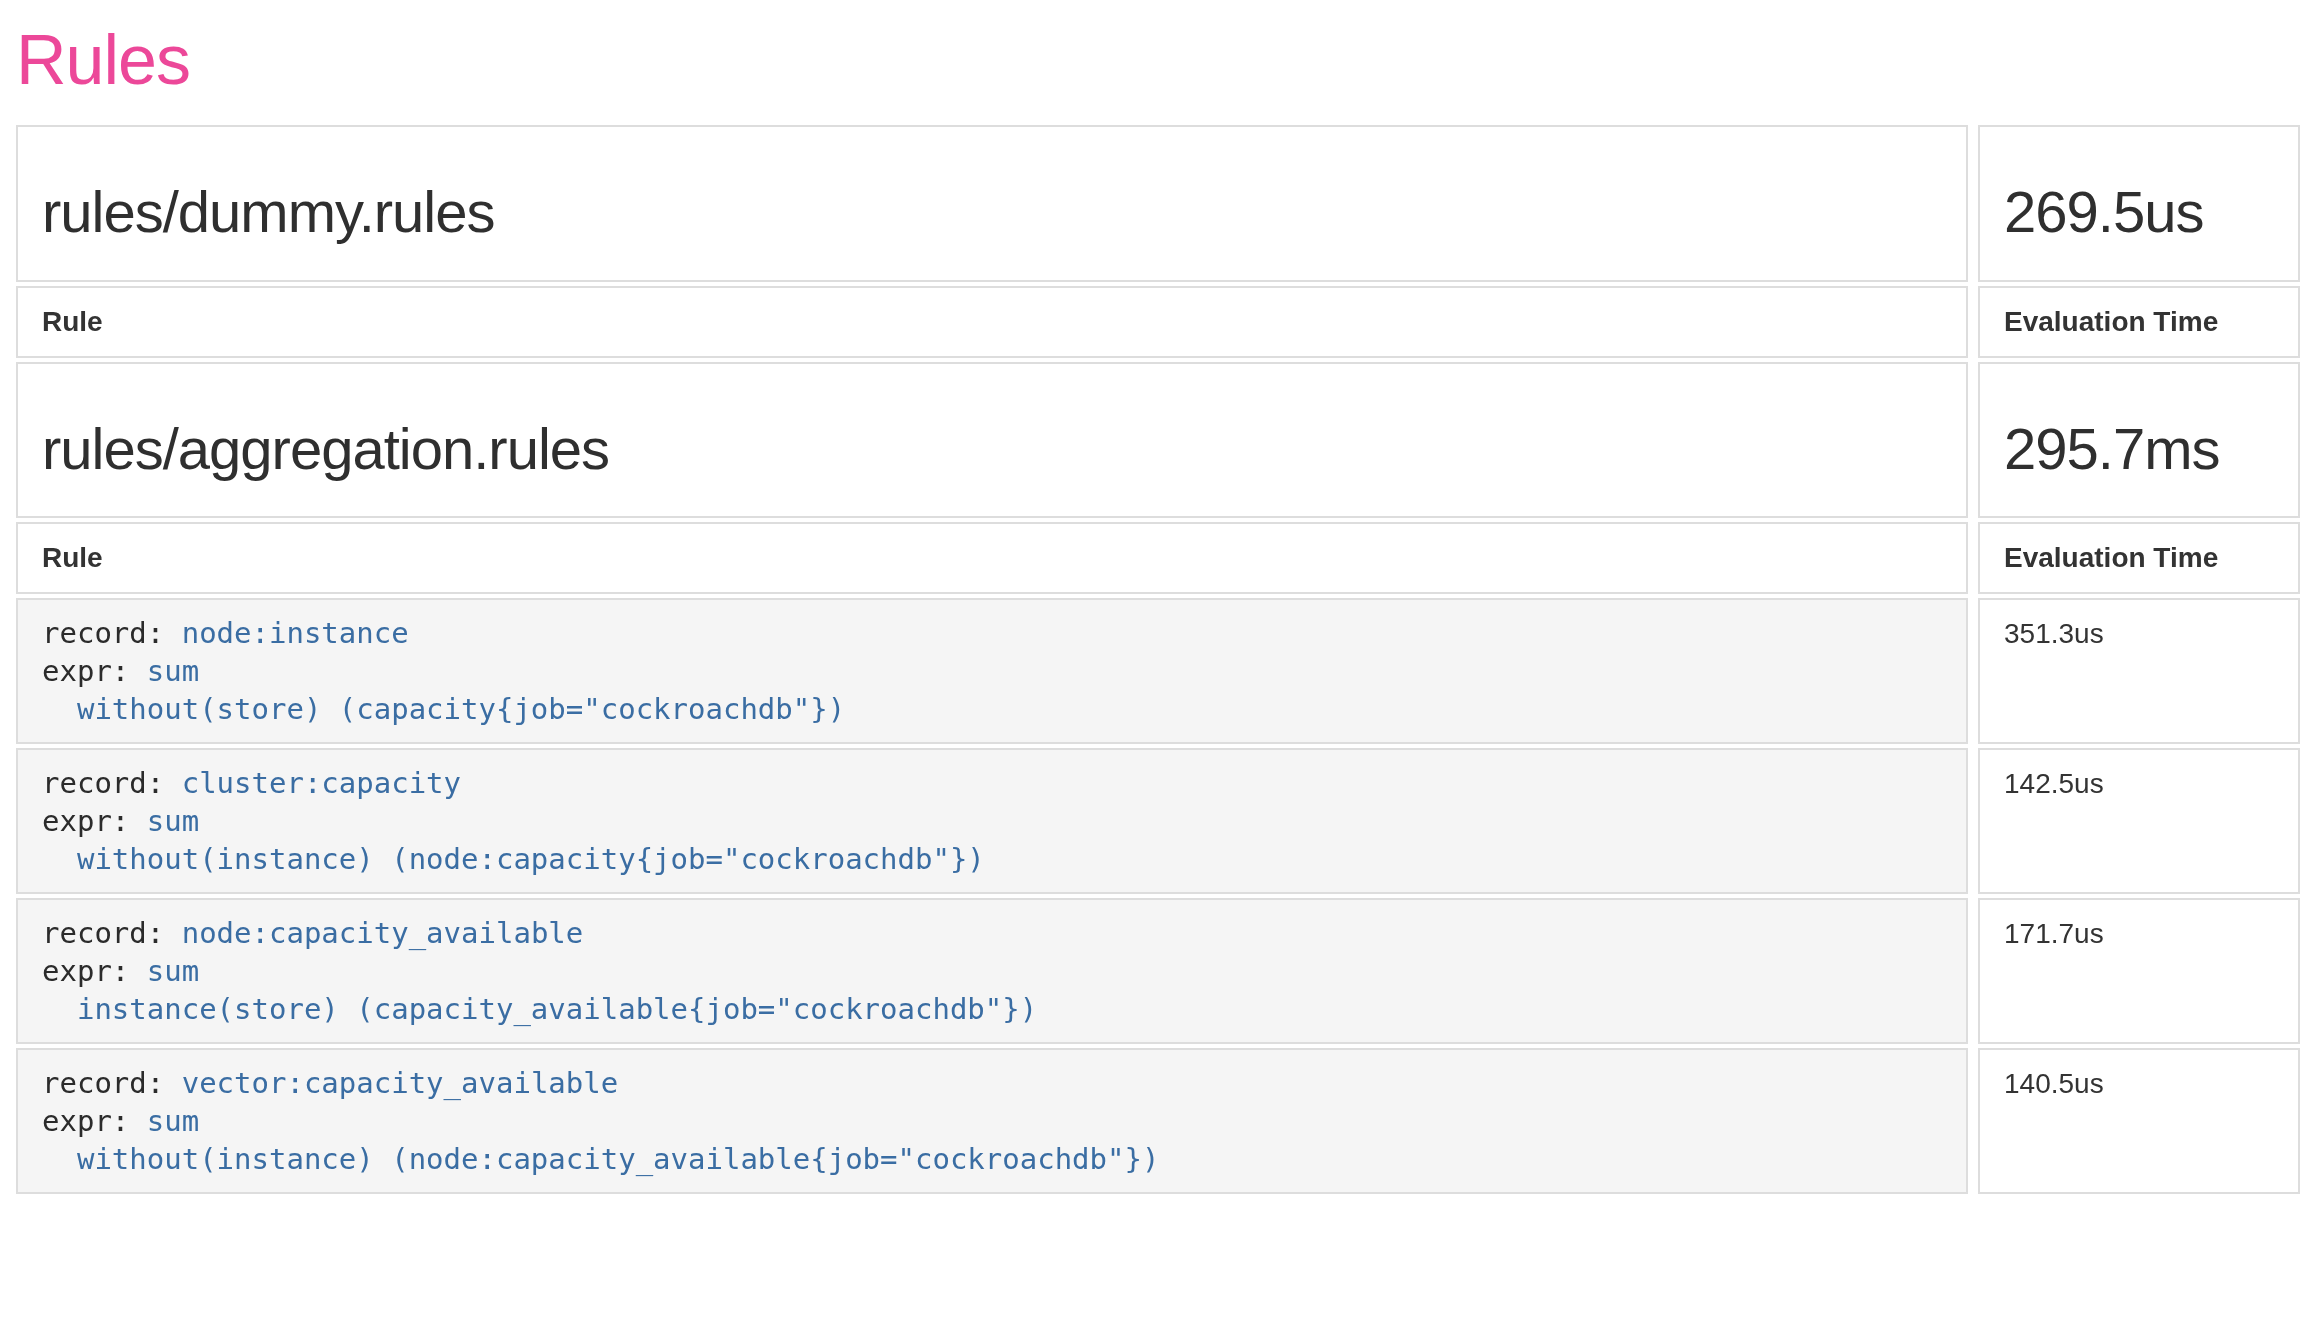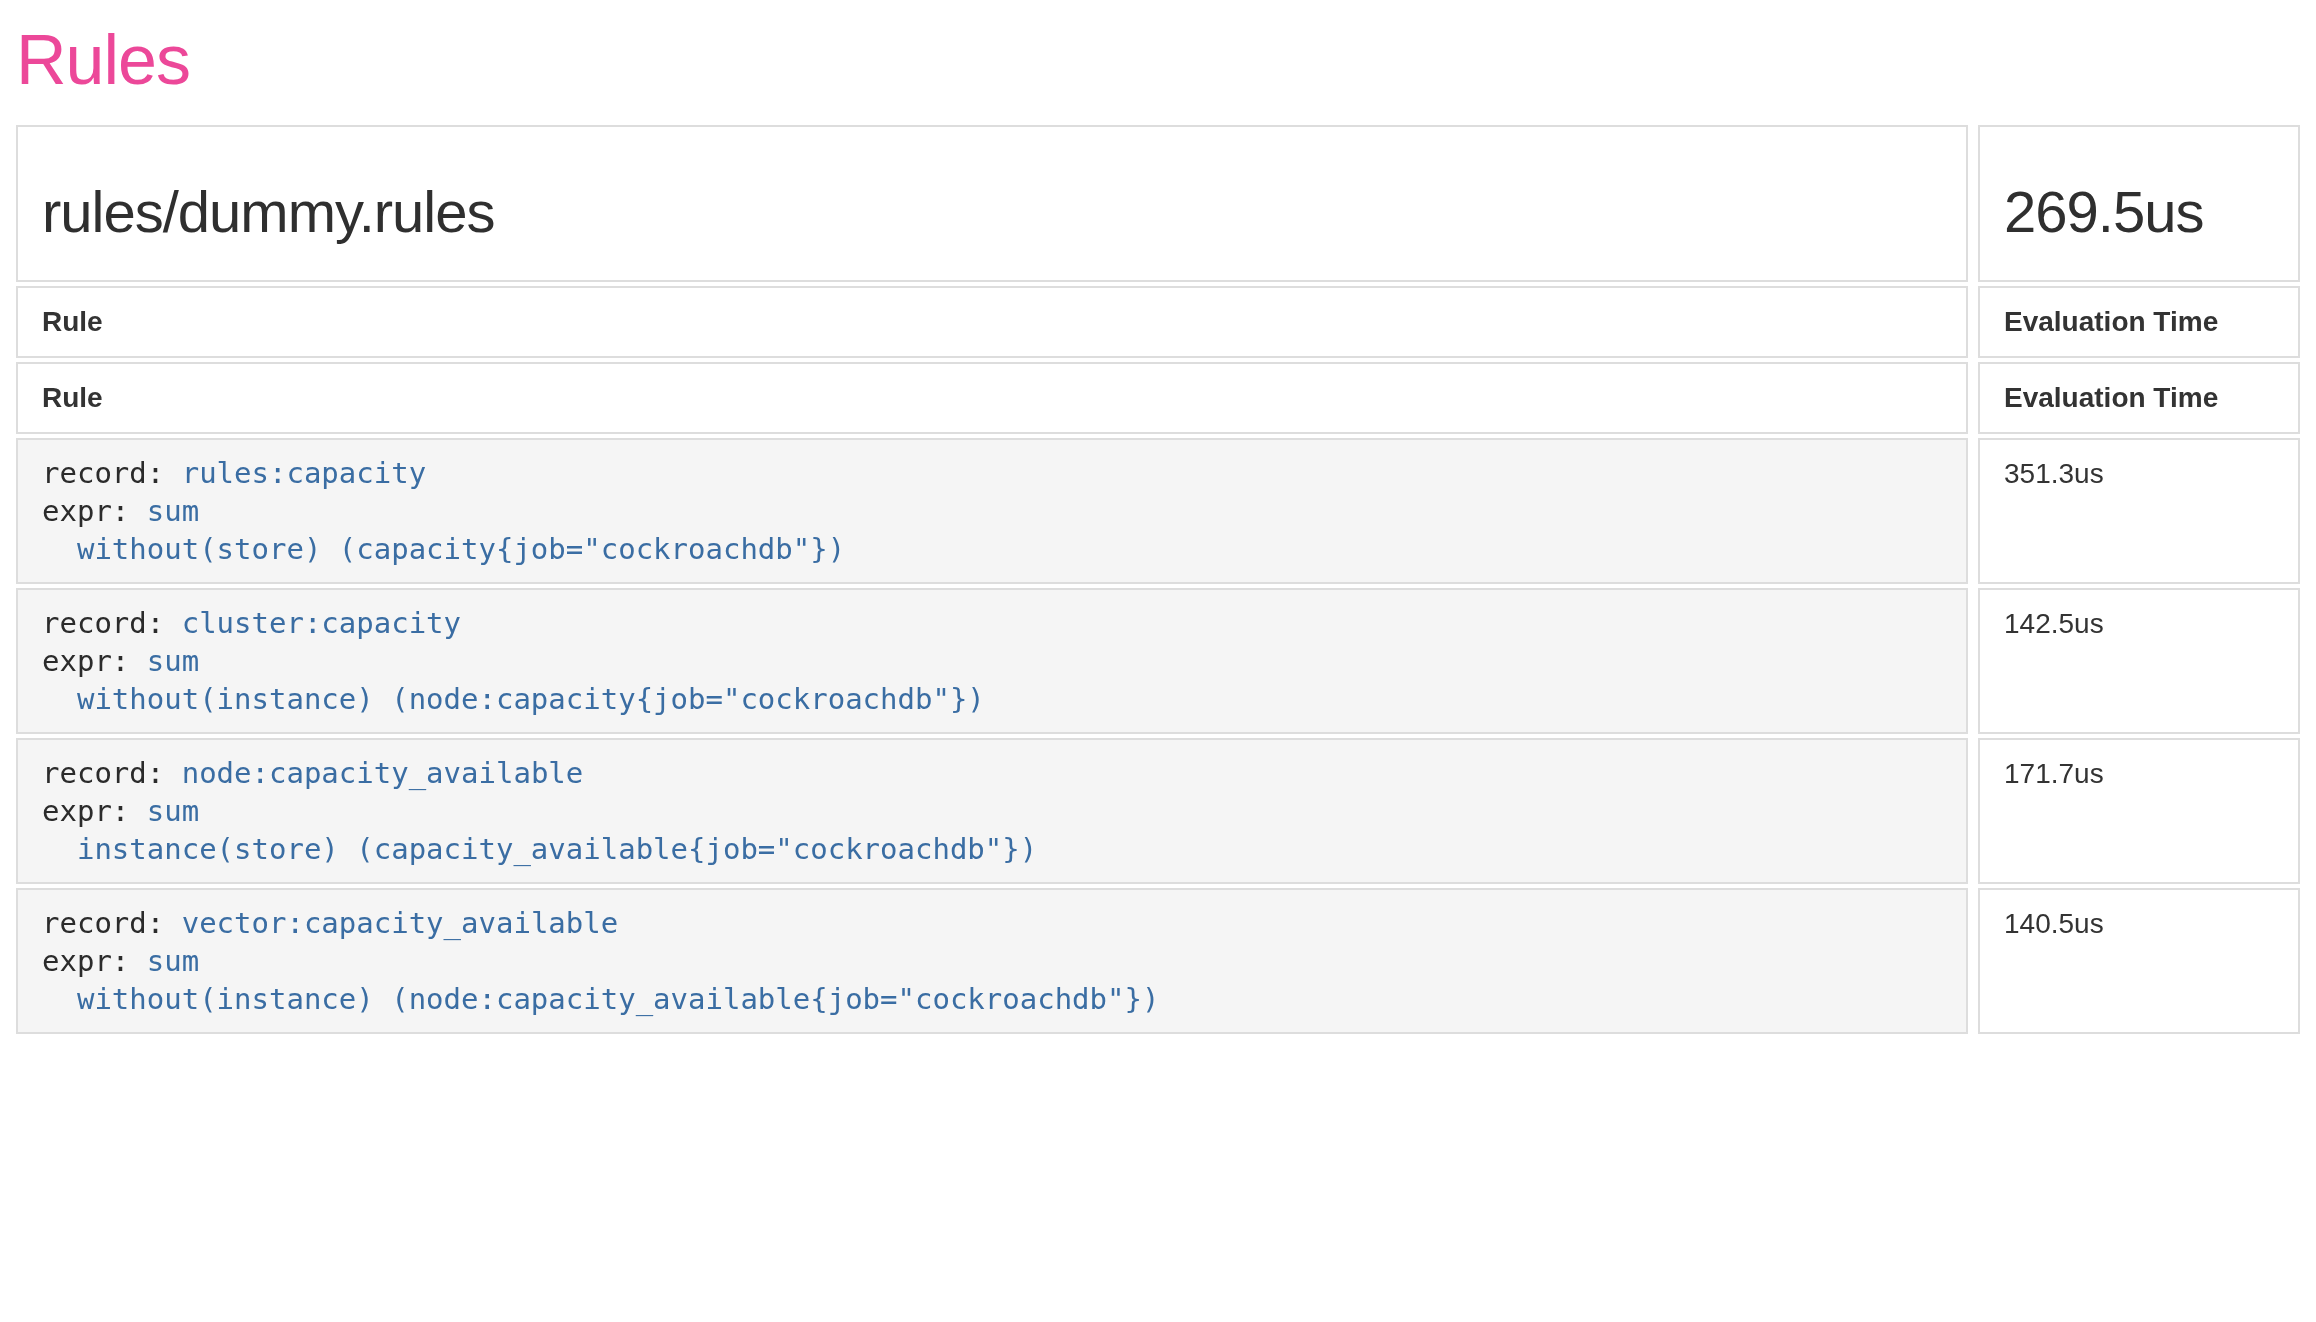--- a/index.html
+++ b/index.html
@@ -93,28 +93,36 @@
     </td>
     <td class="group-eval-cell">
       <h2>269.5us</h2>
     </td>
   </tr>
 
   <tr>
     <td class="col-header-cell">Rule</td>
     <td class="col-header-cell">Evaluation Time</td>
   </tr>
+  <tr>
+    <td class="group-name-cell">
+      <h2>rules/aggregation.rules</h2>
+    </td>
+    <td class="group-eval-cell">
+      <h2>295.7ms</h2>
+    </td>
+  </tr>
 
   <tr>
     <td class="col-header-cell">Rule</td>
     <td class="col-header-cell">Evaluation Time</td>
   </tr>
 <tr>
         <td class="rule-cell">
-          <div class="code-line"><span>record: </span><a>rules:capacity</a></div>
+          <div class="code-line"><span>record: </span><a>node:instance</a></div>
           <div class="code-line"><span>expr: </span><a>sum</a></div>
           <div class="code-line"><span>  </span><a>without(store) (capacity{job="cockroachdb"})</a></div>
         </td>
         <td class="eval-cell">351.3us</td>
       </tr>
       <tr>
         <td class="rule-cell">
           <div class="code-line"><span>record: </span><a>cluster:capacity</a></div>
           <div class="code-line"><span>expr: </span><a>sum</a></div>
           <div class="code-line"><span>  </span><a>without(instance) (node:capacity{job="cockroachdb"})</a></div>

